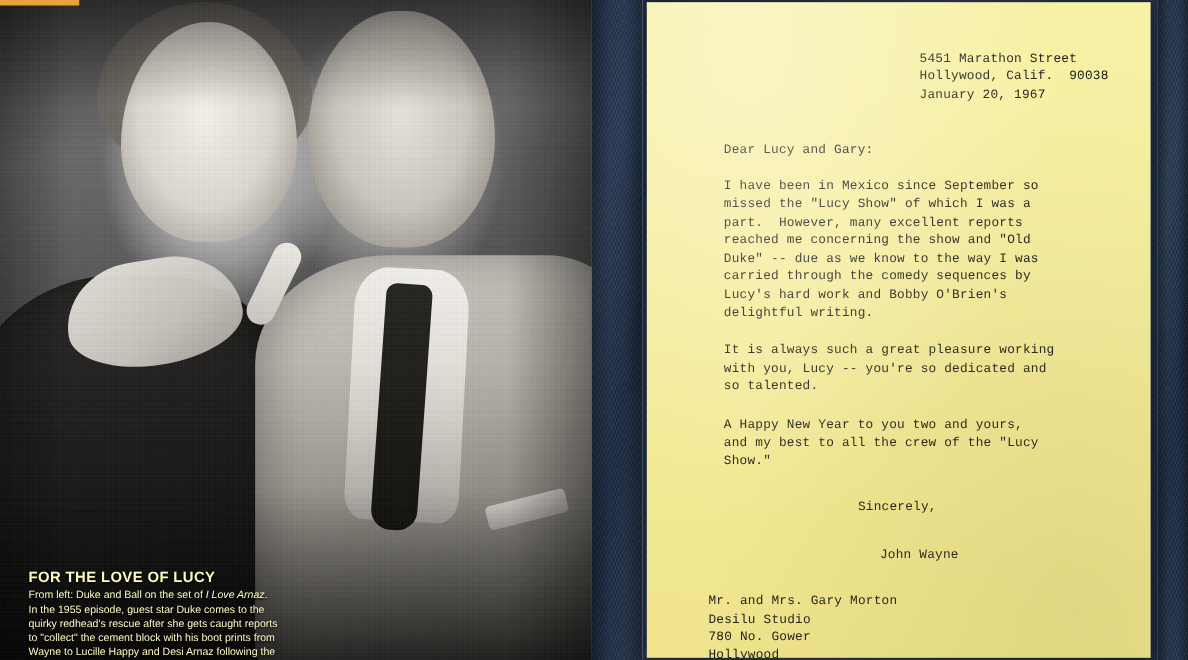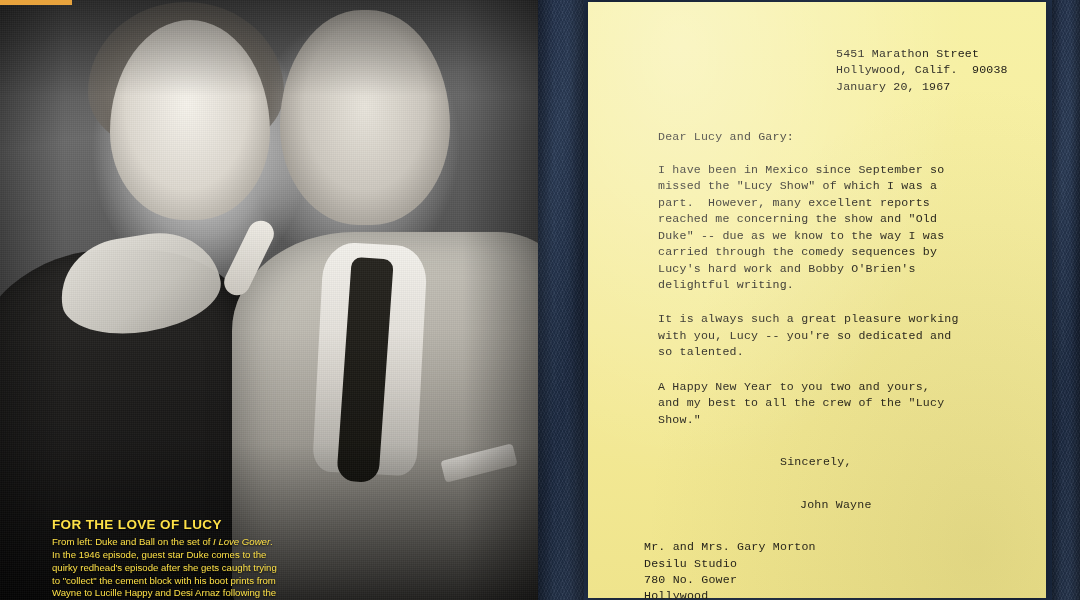--- a/index.html
+++ b/index.html
@@ -175,23 +175,22 @@
     pointer-events: none;
     opacity: 0.8;
   }
 
   
   .caption {
     position: absolute;
     left: 26px;
     bottom: 0;
     width: 238px;
-    color: #fde047;
+    color: #fef9c3;
     z-index: 10;
-    margin-left: 26px;
   }
   .caption-title {
     font-size: 13.5px;
     font-weight: bold;
     letter-spacing: 0.35px;
     margin: 0 0 4px 0;
     text-shadow: 0 1px 2px rgba(0,0,0,0.85);
   }
   .caption-body {
     font-size: 9.6px;
@@ -303,23 +302,23 @@
     <div class="fig-hair-left"></div>
     <div class="fig-head-left"></div>
     <div class="fig-head-right"></div>
     <div class="fig-finger"></div>
     <div class="photo-vignette"></div>
     <div class="grain"></div>
 
     <div class="caption">
       <div class="caption-title">FOR THE LOVE OF LUCY</div>
       <div class="caption-body">
-        <div>From left: Duke and Ball on the set of <em>I Love Gower</em>.</div>
-        <div>In the 1946 episode, guest star Duke comes to the</div>
-        <div>quirky redhead's episode after she gets caught trying</div>
+        <div>From left: Duke and Ball on the set of <em>I Love Arnaz</em>.</div>
+        <div>In the 1955 episode, guest star Duke comes to the</div>
+        <div>quirky redhead's rescue after she gets caught reports</div>
         <div>to "collect" the cement block with his boot prints from</div>
         <div>Wayne to Lucille Happy and Desi Arnaz following the</div>
       </div>
     </div>
   </div>
 
   <div class="denim denim-left"></div>
 
   <div class="letter-area">
     <div class="letter">

